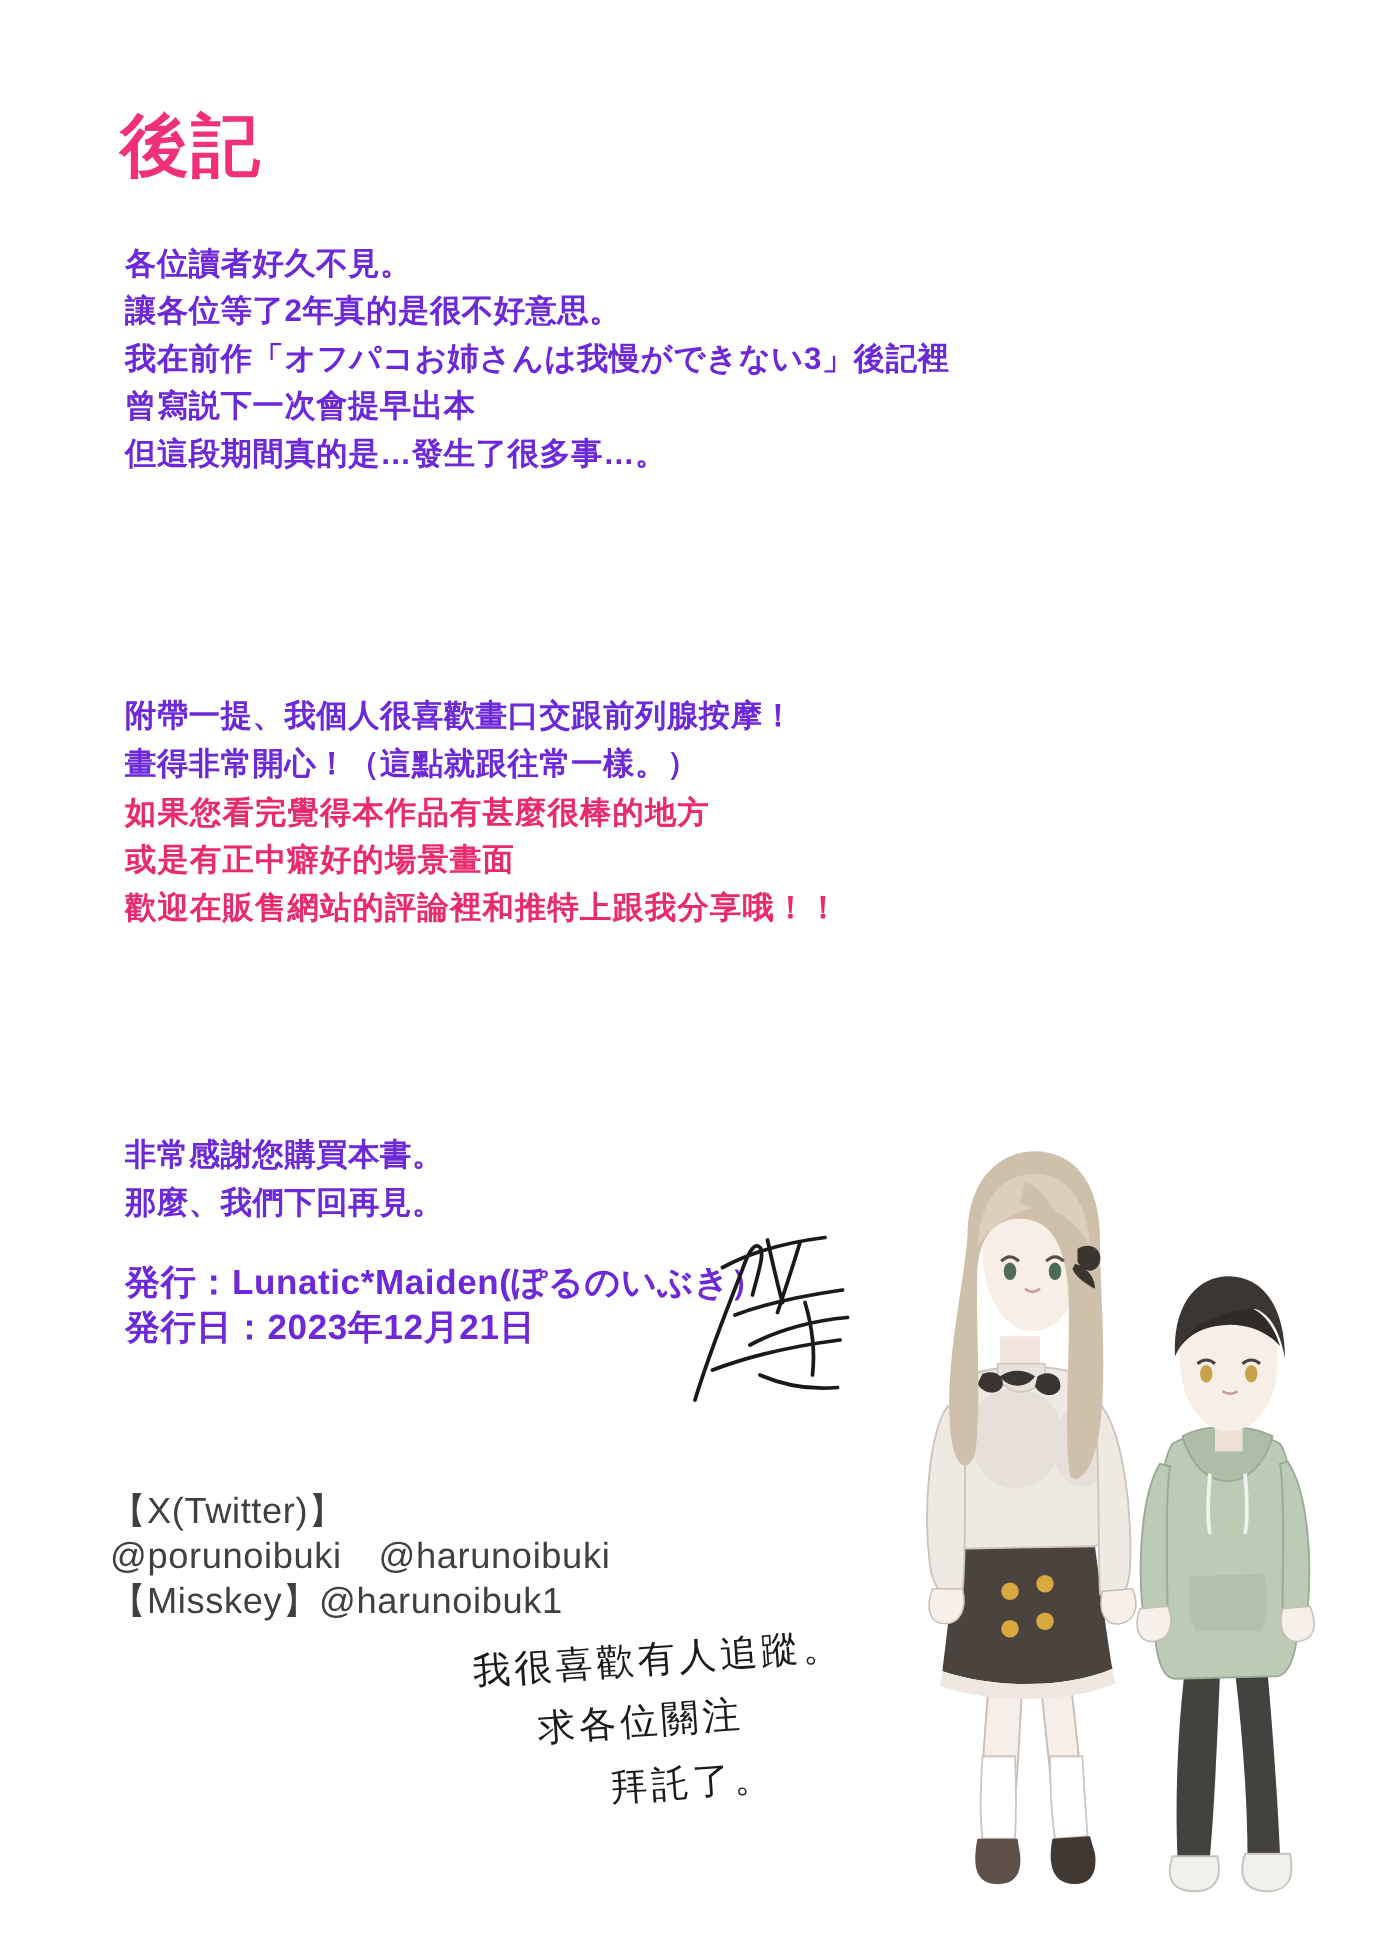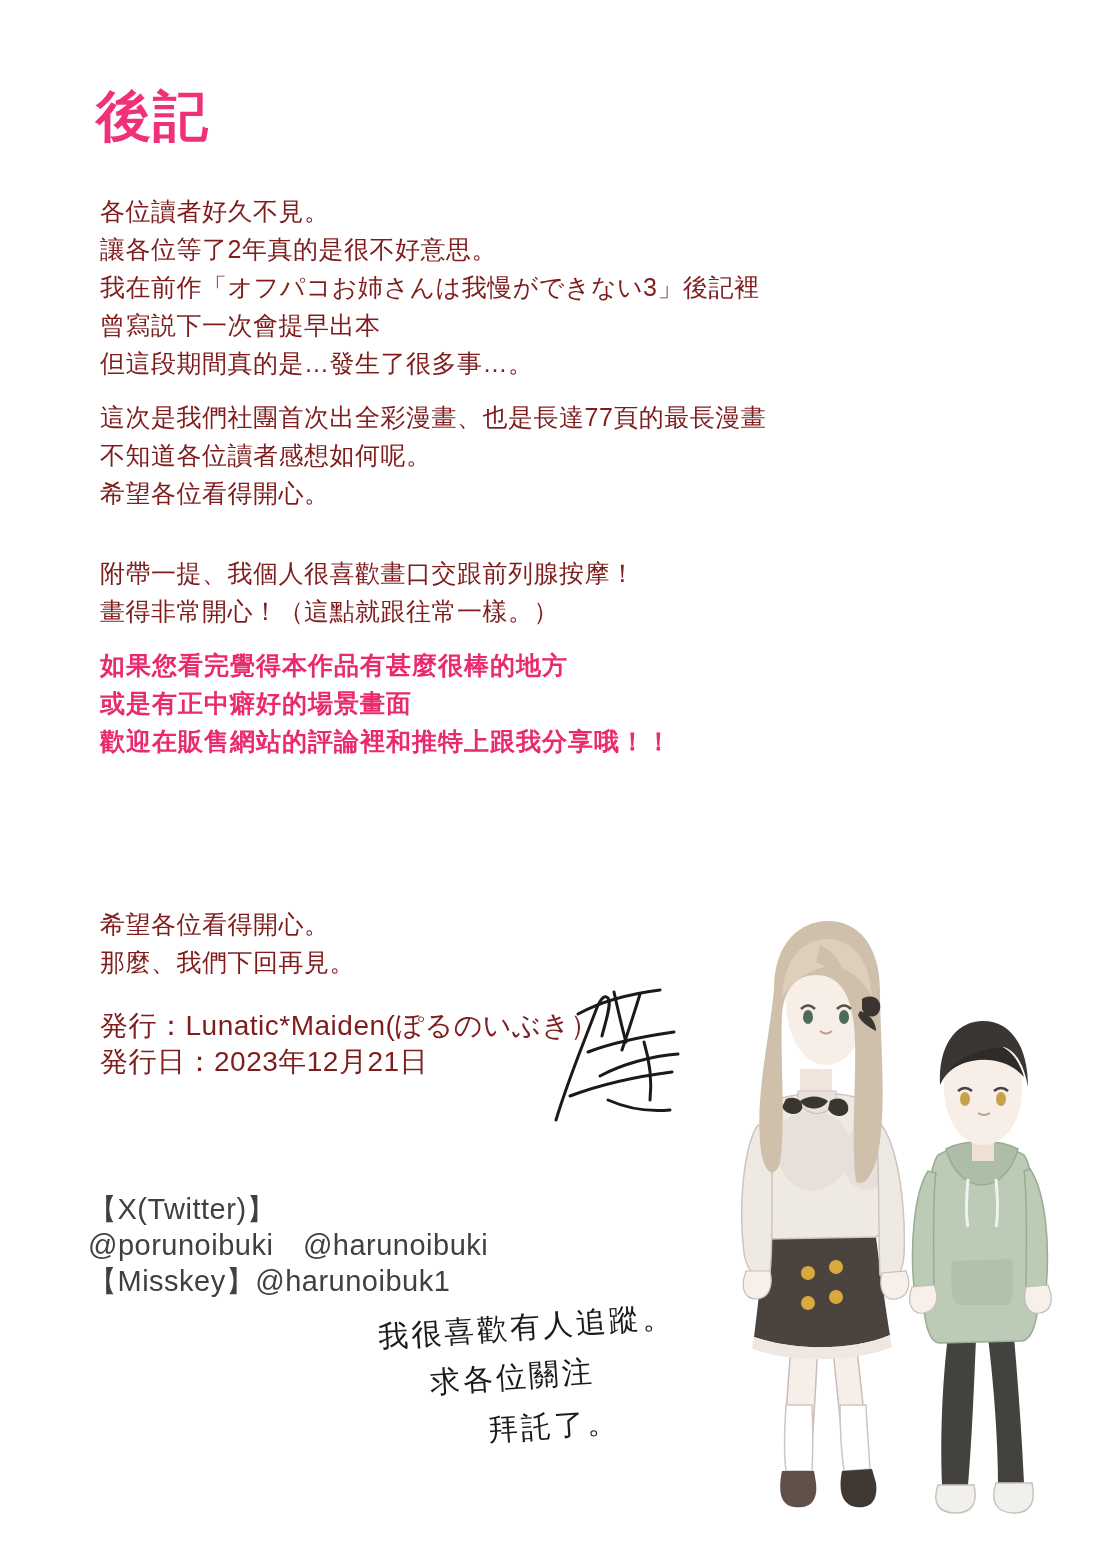--- a/index.html
+++ b/index.html
@@ -27,29 +27,29 @@
     letter-spacing: 2px;
     line-height: 1.1;
   }
 
   
   .body-block {
     position: absolute;
     left: 100px;
     font-size: 25px;
     line-height: 38px;
-    color: #7f1d1d;
+    color: #6d28d9;
     white-space: pre-line;
     letter-spacing: 0.5px;
+    font-weight: bold;
   }
   .body-block.pink {
     color: #ea2a6e;
     font-weight: bold;
     letter-spacing: 1px;
-    margin-top: 15px;
   }
   .b1 { top: 192px; }
   .b2 { top: 398px; }
   .b3 { top: 554px; }
   .b4 { top: 631px; }
   .b5 { top: 768px; }
   .b6 { top: 905px; }
   .b7 { top: 1008px; font-size: 28px; line-height: 36px; }
 
   
@@ -100,29 +100,26 @@
 
 <div id="page">
 
   <div class="title">後記</div>
 
   <div class="body-block b1">各位讀者好久不見。
 讓各位等了2年真的是很不好意思。
 我在前作「オフパコお姉さんは我慢ができない3」後記裡
 曾寫説下一次會提早出本
 但這段期間真的是…發生了很多事…。</div>
-  <div class="body-block b2">這次是我們社團首次出全彩漫畫、也是長達77頁的最長漫畫
-不知道各位讀者感想如何呢。
-希望各位看得開心。</div>
   <div class="body-block b3">附帶一提、我個人很喜歡畫口交跟前列腺按摩！
 畫得非常開心！（這點就跟往常一樣。）</div>
   <div class="body-block b4 pink">如果您看完覺得本作品有甚麼很棒的地方
 或是有正中癖好的場景畫面
 歡迎在販售網站的評論裡和推特上跟我分享哦！！</div>
-  <div class="body-block b6">希望各位看得開心。
+  <div class="body-block b6">非常感謝您購買本書。
 那麼、我們下回再見。</div>
   <div class="body-block b7">発行：Lunatic*Maiden(ぽるのいぶき）
 発行日：2023年12月21日</div>
 
   <div class="social">【X(Twitter)】
 @porunoibuki　@harunoibuki
 【Misskey】@harunoibuk1</div>
 
   <div class="handwriting hw1">我很喜歡有人追蹤。</div>
   <div class="handwriting hw2">求各位關注</div>

